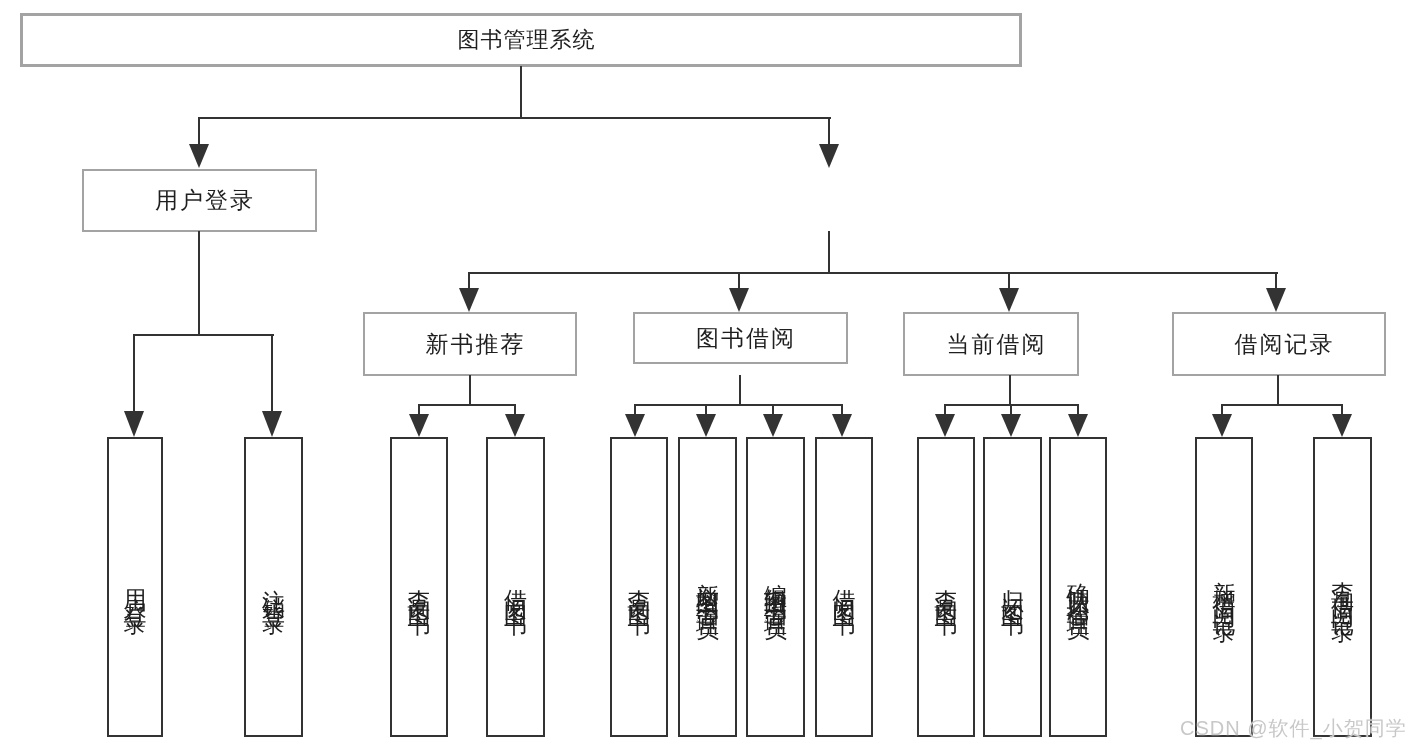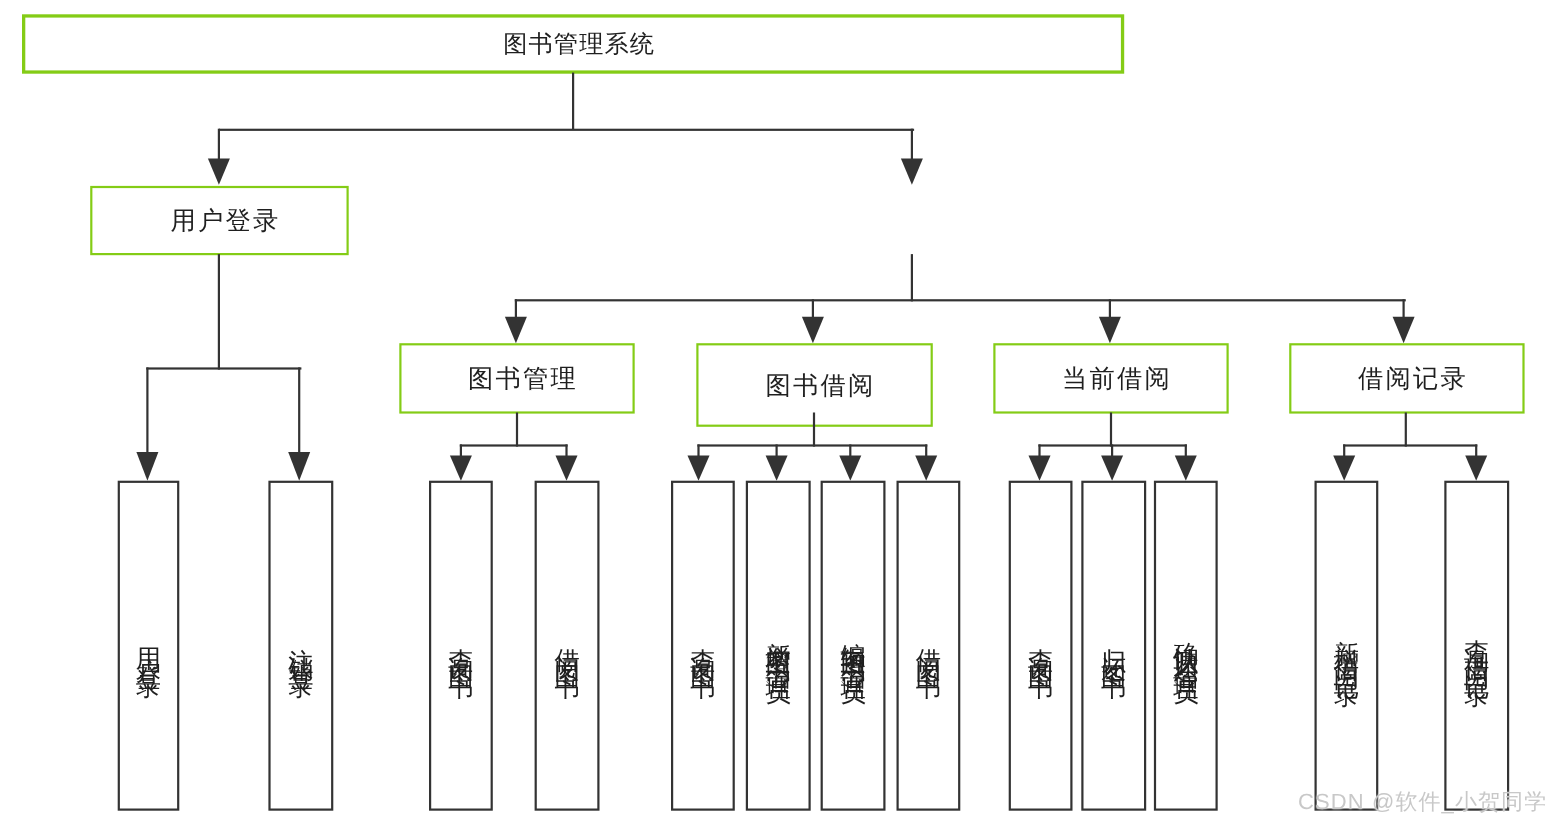--- a/index.html
+++ b/index.html
@@ -8,21 +8,21 @@
     width: 1405px;
     height: 747px;
     background: #ffffff;
     overflow: hidden;
     font-family: "Liberation Sans", "DejaVu Sans", sans-serif;
     color: #1f1f1f;
   }
   .box {
     position: absolute;
     box-sizing: border-box;
-    border: 2px solid #84cc16;
+    border: 2px solid #a3a3a3;
     background: #ffffff;
     display: flex;
     align-items: center;
     justify-content: center;
     font-size: 23px;
     letter-spacing: 2px;
     white-space: nowrap;
     padding-left: 11px;
   }
   .box.root { border-width: 3px; font-size: 22px; letter-spacing: 1px; }
@@ -89,23 +89,23 @@
   <div class="hline" style="left:468px; top:272px; width:810px;"></div>
   <div class="vline" style="left:468px; top:272px; height:18px;"></div>
   <div class="vline" style="left:738px; top:272px; height:18px;"></div>
   <div class="vline" style="left:1008px; top:272px; height:18px;"></div>
   <div class="vline" style="left:1275px; top:272px; height:18px;"></div>
   <div class="arrowhead" style="left:459px; top:288px;"></div>
   <div class="arrowhead" style="left:729px; top:288px;"></div>
   <div class="arrowhead" style="left:999px; top:288px;"></div>
   <div class="arrowhead" style="left:1266px; top:288px;"></div>
 
-  <div class="box" style="left:363px; top:312px; width:214px; height:64px;">图书管理</div>
-  <div class="box" style="left:633px; top:312px; width:215px; height:76px;">图书借阅</div>
-  <div class="box" style="left:903px; top:312px; width:214px; height:64px;">当前借阅</div>
+  <div class="box" style="left:363px; top:312px; width:214px; height:64px;">新书推荐</div>
+  <div class="box" style="left:633px; top:312px; width:215px; height:52px;">图书借阅</div>
+  <div class="box" style="left:903px; top:312px; width:176px; height:64px;">当前借阅</div>
   <div class="box" style="left:1172px; top:312px; width:214px; height:64px;">借阅记录</div>
 
   <div class="vline" style="left:469px; top:375px; height:31px;"></div>
   <div class="hline" style="left:418px; top:404px; width:98px;"></div>
   <div class="vline" style="left:418px; top:404px; height:12px;"></div>
   <div class="vline" style="left:514px; top:404px; height:12px;"></div>
   <div class="arrowhead" style="left:409px; top:414px; border-top-width:23px;"></div>
   <div class="arrowhead" style="left:505px; top:414px; border-top-width:23px;"></div>
 
   <div class="vline" style="left:739px; top:375px; height:31px;"></div>

